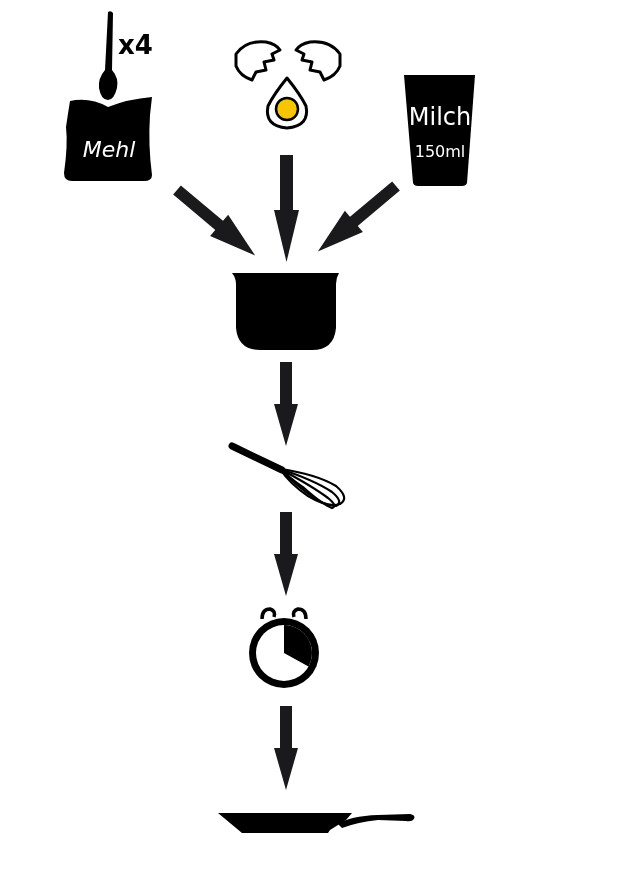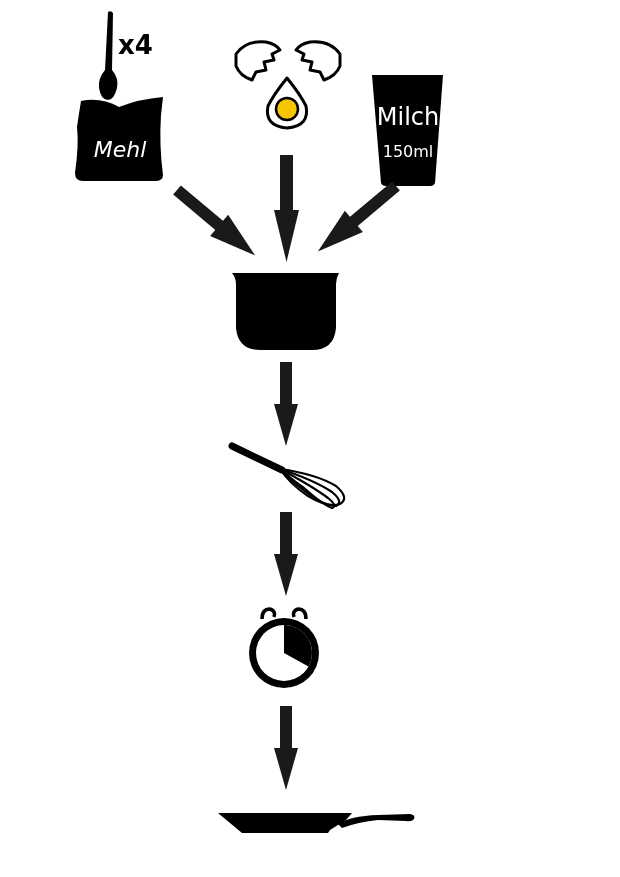--- a/index.html
+++ b/index.html
@@ -14,37 +14,37 @@
 <div class="abs" style="left:70px; top:8px; width:100px; height:178px;">
   <svg width="100" height="178" viewBox="0 0 100 178">
     <path d="M38 4 Q41 2 43 5 L42 62 Q49 70 47 80 Q44 92 38 92 Q31 92 29 80 Q28 70 35 62 Z" fill="#000"></path>
   </svg>
 </div>
 <div class="abs" style="left:118px; top:28px;">
   <svg width="44" height="32" viewBox="0 0 44 32">
     <text x="0" y="26" font-size="26" font-weight="bold" fill="#000" font-family="DejaVu Sans, sans-serif">x4</text>
   </svg>
 </div>
-<div class="abs" style="left:73px; top:95px;">
+<div class="abs" style="left:62px; top:95px;">
   <svg width="95" height="88" viewBox="0 0 95 88">
     <path d="M8 6 Q28 2 46 12 Q66 4 90 2 L88 20 Q86 50 90 80 Q90 86 82 86 L10 86 Q2 86 2 78 Q6 50 4 32 Q6 18 8 6 Z" fill="#000"></path>
     <text class="hand" x="47" y="62" font-size="22" text-anchor="middle" font-style="italic">Mehl</text>
   </svg>
 </div>
 
 <div class="abs" style="left:230px; top:36px;">
   <svg width="116" height="96" viewBox="0 0 116 96">
     <path d="M6 18 Q16 4 36 6 Q46 8 50 14 L42 18 L44 24 L34 26 L36 34 L26 36 L22 44 Q10 40 6 30 Z" fill="none" stroke="#000" stroke-width="3" stroke-linejoin="round"></path>
     <path d="M110 18 Q100 4 80 6 Q70 8 66 14 L74 18 L72 24 L82 26 L80 34 L90 36 L94 44 Q106 40 110 30 Z" fill="none" stroke="#000" stroke-width="3" stroke-linejoin="round"></path>
     <path d="M57 42 Q44 58 38 70 Q34 90 57 92 Q80 90 76 70 Q70 58 57 42 Z" fill="none" stroke="#000" stroke-width="3" stroke-linejoin="round"></path>
     <circle cx="57" cy="73" r="11" fill="#f7c600" stroke="#000" stroke-width="2.5"></circle>
   </svg>
 </div>
 
-<div class="abs" style="left:372px; top:75px;">
+<div class="abs" style="left:404px; top:75px;">
   <svg width="72" height="112" viewBox="0 0 72 112">
     <path d="M0 0 L71 0 L63 108 Q62 111 58 111 L14 111 Q10 111 9 108 Z" fill="#000"></path>
     <text class="hand" x="36" y="50" font-size="24" text-anchor="middle">Milch</text>
     <text class="hand" x="36" y="82" font-size="16" text-anchor="middle">150ml</text>
   </svg>
 </div>
 
 <div class="abs" style="left:160px; top:150px;">
   <svg width="250" height="120" viewBox="0 0 250 120">
     <g fill="#1a1a1d">

